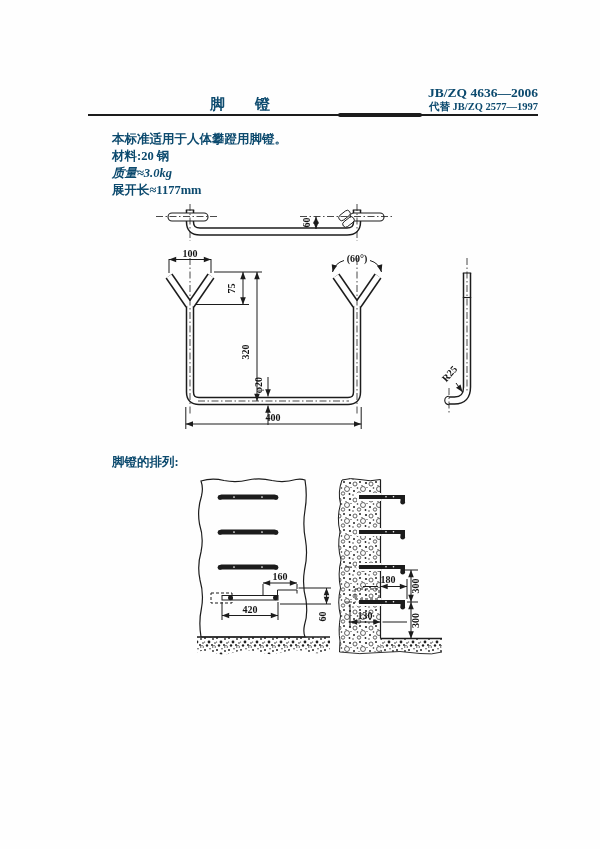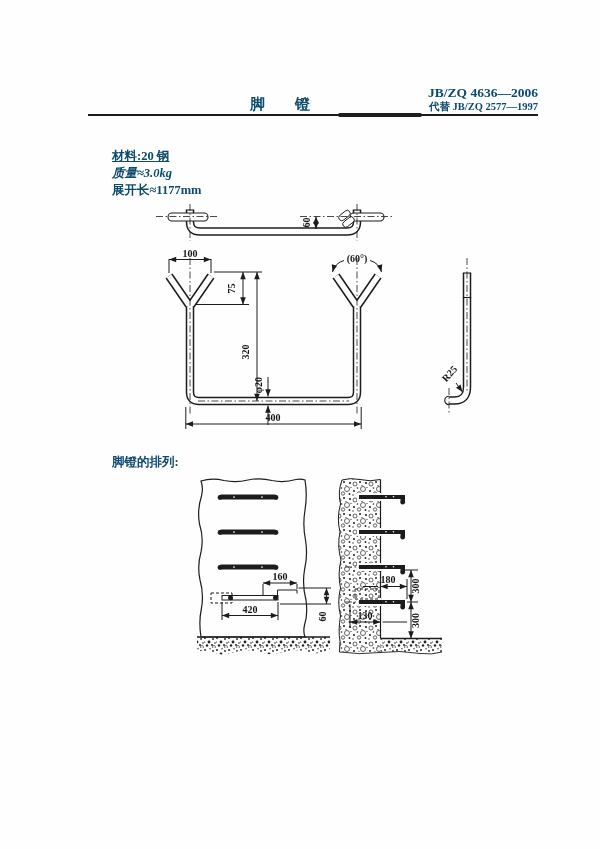--- a/index.html
+++ b/index.html
@@ -1,41 +1,42 @@
 <!DOCTYPE html>
 <html><head>
 <meta charset="utf-8">
 <style>
   html,body{margin:0;padding:0;background:#e8e8e8;}
   .page{position:relative;width:600px;height:849px;background:#fefefe;overflow:hidden;
         font-family:"Liberation Serif",serif;color:#0c4a6e;}
   .abs{position:absolute;white-space:nowrap;}
   .std-no{top:85px;right:62px;font-size:13.5px;font-weight:700;}
-  .title{top:95px;left:210px;width:140px;text-align:center;font-size:15px;font-weight:700;}
+  .title{top:95px;left:210px;width:140px;text-align:left;font-size:15px;font-weight:700;}
   .replaces{top:100px;right:62px;font-size:10.5px;font-weight:700;}
   .rule{top:114px;left:88px;width:450px;height:2px;background:#1c1c1c;}
   .rule-blob{top:113px;left:338px;width:84px;height:3.5px;background:#1c1c1c;border-radius:2px;}
   .intro-line{left:112px;font-size:12.5px;font-weight:700;}
-  .l1{top:131px;} .l2{top:148px;text-decoration:underline;} .l3{top:165px;font-style:italic;} .l4{top:182px;font-family:Liberation Serif, serif;}
+  .l1{top:131px;} .l2{top:148px;} .l3{top:165px;font-style:italic;} .l4{top:182px;font-family:Liberation Serif, serif;}
   .arr-label{left:112px;top:454px;font-size:12.5px;font-weight:700;}
   svg{position:absolute;left:0;top:0;}
   svg text.dim{font-family:"Liberation Serif",serif;font-size:10px;font-weight:700;fill:#151515;}
   .ink{stroke:#1c1c1c;}
 </style>
 </head>
 <body>
 
 <div class="page">
 
   <div class="abs std-no">JB/ZQ 4636—2006</div>
   <div class="abs title">脚　　镫</div>
   <div class="abs replaces">代替 JB/ZQ 2577—1997</div>
   <div class="abs rule"></div>
   <div class="abs rule-blob"></div>
 
+  <div class="abs intro-line l1">本标准适用于人体攀蹬用脚镫。</div>
   <div class="abs intro-line l2">材料:20 钢</div>
   <div class="abs intro-line l3">质量≈3.0kg</div>
   <div class="abs intro-line l4">展开长≈1177mm</div>
 
   <div class="abs arr-label">脚镫的排列:</div>
 
   <svg width="600" height="849" viewBox="0 0 600 849">
     <defs>
       <marker id="arr" viewBox="0 0 10 10" refX="9.5" refY="5" markerWidth="8" markerHeight="8" orient="auto-start-reverse" markerUnits="userSpaceOnUse">
         <path d="M0.5,1.5 L9.5,5 L0.5,8.5 Z" fill="#1c1c1c"></path>

